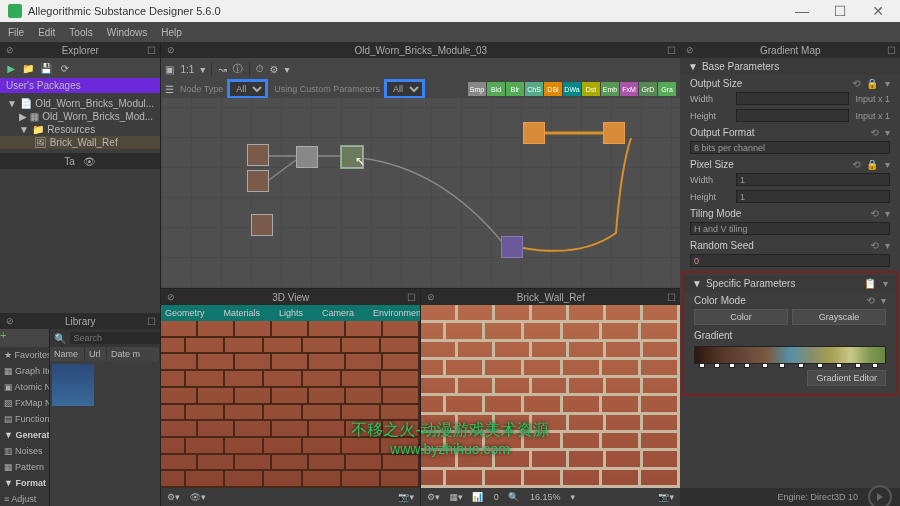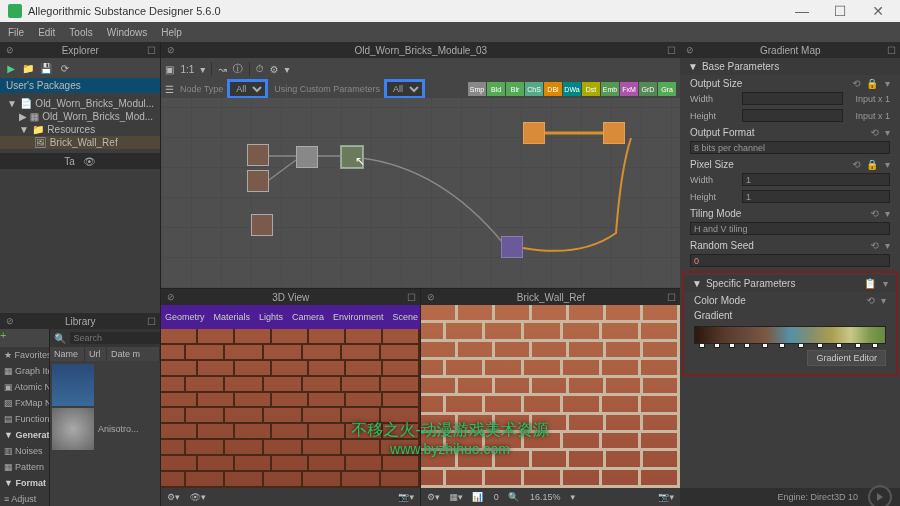--- a/index.html
+++ b/index.html
@@ -25,21 +25,21 @@
 
 .panel-header { height: 16px; background: #2b2b2b; display: flex; align-items: center; padding: 0 4px; }
 .panel-header .pin { margin-right: auto; margin-left: 2px; color: #888; font-size: 9px; }
 .panel-header .title { flex: 1; text-align: center; color: #aaa; font-size: 10px; }
 .panel-header .close { color: #888; font-size: 10px; }
 
 
 .explorer { flex: 0 0 auto; background: #3d3d3d; }
 .explorer-toolbar { height: 20px; background: #454545; display: flex; align-items: center; padding: 0 4px; gap: 4px; }
 .toolbar-icon { width: 14px; height: 14px; display: inline-flex; align-items: center; justify-content: center; }
-.explorer-section { background: #0c4a6e; padding: 2px 6px; color: #bbb; font-size: 10px; }
+.explorer-section { background: #6d28d9; padding: 2px 6px; color: #bbb; font-size: 10px; }
 .tree { background: #3d3d3d; padding: 4px 0; }
 .tree-item { display: flex; align-items: center; padding: 1px 4px; cursor: pointer; gap: 3px; }
 .tree-item.selected { background: #504838; }
 .tree-indent { display: inline-block; }
 
 
 .tab-left { height: 160px; background: #3d3d3d; display: flex; flex-direction: column; }
 .tab-left .panel-header .title { text-align: center; }
 
 
@@ -72,37 +72,37 @@
 .node.tex { background: #7a5a4a; }
 .node.orange { background: #d98b3a; border-color: #e8a050; }
 .node.purple { background: #6a5a9a; border-color: #8a7aba; }
 .node.sel { outline: 1px solid #8a8; }
 .cursor-arrow { position: absolute; font-size: 12px; color: #fff; pointer-events: none; }
 svg.wires { position: absolute; inset: 0; width: 100%; height: 100%; pointer-events: none; }
 
 
 .bottom-row { flex: 1; display: flex; border-top: 1px solid #222; min-height: 0; }
 .viewer { flex: 1; display: flex; flex-direction: column; background: #3d3d3d; border-left: 1px solid #222; min-width: 0; }
-.viewer-tabs { height: 24px; background: #4c1d95; display: flex; align-items: center; padding: 0 4px; gap: 9px; font-size: 9px; color: #ccc; }
+.viewer-tabs { height: 16px; background: #0f766e; display: flex; align-items: center; padding: 0 4px; gap: 19px; font-size: 9px; color: #ccc; }
 .viewer-tabs span { cursor: pointer; }
 .viewer-body { flex: 1; background: #ccc; position: relative; overflow: hidden; }
 .brickwall { width: 100%; height: 100%; background: linear-gradient(#a0563d, #8a4530); display: grid; grid-template-rows: repeat(10, 1fr); }
 .brickrow { display: flex; border-bottom: 2px solid #4a2818; }
 .brickrow.off { margin-left: -14px; }
 .brick { flex: 1; border-right: 2px solid #4a2818; }
 .brickwall.worn { background: linear-gradient(#b56a4a, #9a4d38); }
 .brickwall.worn .brickrow { border-bottom: 3px solid #c8b8a0; }
 .brickwall.worn .brick { border-right: 3px solid #c8b8a0; }
 .viewer-status { height: 18px; background: #3a3a3a; display: flex; align-items: center; padding: 0 6px; gap: 10px; font-size: 9px; }
 
 
 .prop-panel { flex: 1; overflow-y: auto; padding: 0; }
 .prop-section-hdr { background: #3a3a3a; padding: 3px 8px; font-size: 10px; color: #ccc; display: flex; align-items: center; gap: 4px; }
 .prop-section-hdr .actions { margin-left: auto; display: flex; gap: 6px; color: #888; }
-.prop-row { display: flex; align-items: center; padding: 2px 10px; gap: 12px; }
+.prop-row { display: flex; align-items: center; padding: 2px 10px; gap: 6px; }
 .prop-label { width: 40px; font-size: 9px; color: #aaa; }
 .prop-field { flex: 1; background: #333; height: 13px; border: 1px solid #222; padding: 0 3px; font-size: 9px; color: #999; display: flex; align-items: center; }
 .prop-suffix { font-size: 9px; color: #999; }
 .prop-group-label { padding: 3px 10px 1px; font-size: 10px; color: #ccc; display: flex; align-items: flex-start; }
 .prop-group-label .actions { margin-left: auto; display: flex; gap: 6px; color: #888; }
 .highlight-box { border: 2px solid #7a2020; margin: 2px; padding: 2px 0 6px; }
 .btn-row { display: flex; gap: 4px; padding: 2px 10px; }
 .btn-half { flex: 1; background: #4a4a4a; border: 1px solid #555; padding: 2px 0; text-align: center; font-size: 9px; color: #ccc; cursor: pointer; }
 .gradient-strip { margin: 4px 10px; height: 18px; background: linear-gradient(90deg, #2a1810 0%, #583828 15%, #6a4a3a 28%, #7a5a42 38%, #5590a8 50%, #888e68 62%, #a8a050 72%, #c8c888 82%, #809850 92%, #688840 100%); position: relative; border: 1px solid #222; }
 .grad-stop { position: absolute; bottom: -5px; width: 6px; height: 5px; background: #fff; border: 1px solid #222; }
@@ -218,24 +218,20 @@
         <div class="lib-cols">
           <div class="lib-col" style="width:35px">Name</div>
           <div class="lib-col" style="width:22px">Url</div>
           <div class="lib-col" style="flex:1">Date m</div>
         </div>
         <div class="lib-thumbs" id="lib-thumbs">
             <div class="lib-thumb">
               <div class="thumb-img" style="background:linear-gradient(#2a4a7a,#3a6a9a)"></div>
               <div class="thumb-label"></div>
             </div>
-            <div class="lib-thumb">
-              <div class="thumb-img" style="background:radial-gradient(#aaa,#666)"></div>
-              <div class="thumb-label">Anisotro...</div>
-            </div>
           </div>
       </div>
     </div>
   </div>
 
   <div class="center-col">
 
     <div class="graph-panel">
       <div class="panel-header">
         <span class="pin">⊘</span>
@@ -619,20 +615,24 @@
               <span>▾</span>
             </span>
         </div>
         <div class="prop-group-label">
           <span>Color Mode</span>
           <span class="actions">
               <span>⟲</span>
               <span>▾</span>
             </span>
         </div>
+        <div class="btn-row">
+          <div class="btn-half">Color</div>
+          <div class="btn-half">Grayscale</div>
+        </div>
         <div class="prop-group-label">
           <span>Gradient</span>
         </div>
         <div class="gradient-strip">
           <div class="grad-stop" style="left:2%"></div>
             <div class="grad-stop" style="left:10%"></div>
           <div class="grad-stop" style="left:18%"></div>
             <div class="grad-stop" style="left:26%"></div>
           <div class="grad-stop" style="left:35%"></div>
             <div class="grad-stop" style="left:44%"></div>

